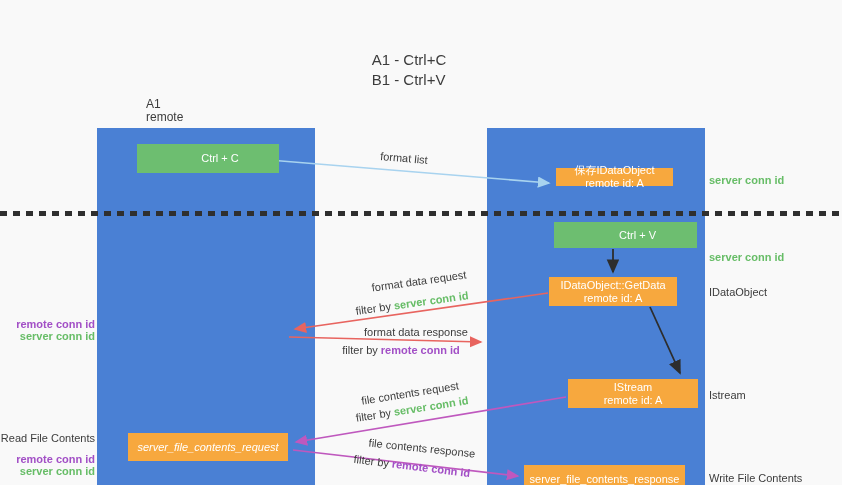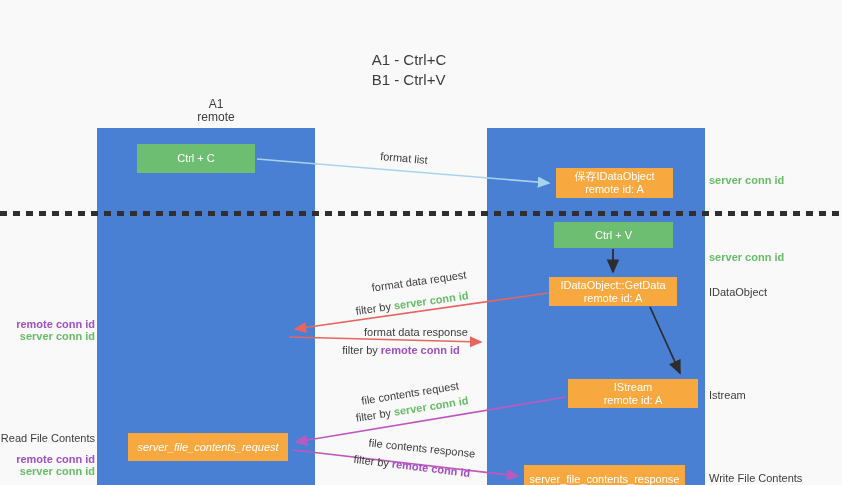--- a/index.html
+++ b/index.html
@@ -17,36 +17,36 @@
     white-space:nowrap;
   }
   .lane{
     position:absolute;top:88px;height:372px;width:218px;
     background:var(--lane-blue,#4a80d4);
   }
   .lane.left{left:97px;}
   .lane.right{left:487px;}
   .lane-header{
     position:absolute;top:58px;width:140px;transform:translateX(-50%);
-    text-align:center;font-size:12px;line-height:13px;color:var(--text-dark);
+    font-size:12px;line-height:13px;color:var(--text-dark);
   }
   .divider{
     position:absolute;left:0;top:171px;width:842px;height:5px;
     background:repeating-linear-gradient(90deg,var(--divider,#2f2f2f) 0 7px,transparent 7px 13px);
   }
   .box{
     position:absolute;display:flex;flex-direction:column;
     justify-content:center;align-items:center;
     color:#fff;font-size:11px;line-height:13px;text-align:center;
     white-space:nowrap;
   }
-  .green-box{background:var(--box-green,#6dbe70);}
+  .green-box{background:var(--box-green,#6dbe70);padding-left:24px;}
   .orange-box{background:var(--box-orange,#f7a83e);}
   #ctrl-c{left:137px;top:104px;width:118px;height:29px;}
-  #save-ido{left:556px;top:128px;width:117px;height:30px;}
+  #save-ido{left:556px;top:128px;width:117px;height:18px;}
   #ctrl-v{left:554px;top:182px;width:119px;height:26px;}
   #getdata{left:549px;top:237px;width:128px;height:29px;}
   #fmt-req{left:130px;top:277px;width:157px;height:28px;}
   #fmt-res{left:487px;top:289px;width:158px;height:28px;}
   #istream-box{left:568px;top:339px;width:130px;height:29px;}
   #file-req{left:128px;top:393px;width:160px;height:28px;font-style:italic;}
   #file-res{left:524px;top:425px;width:161px;height:28px;}
   .mid-label{
     position:absolute;font-size:11px;color:var(--text-dark);
     white-space:nowrap;transform:translate(-50%,-50%);

